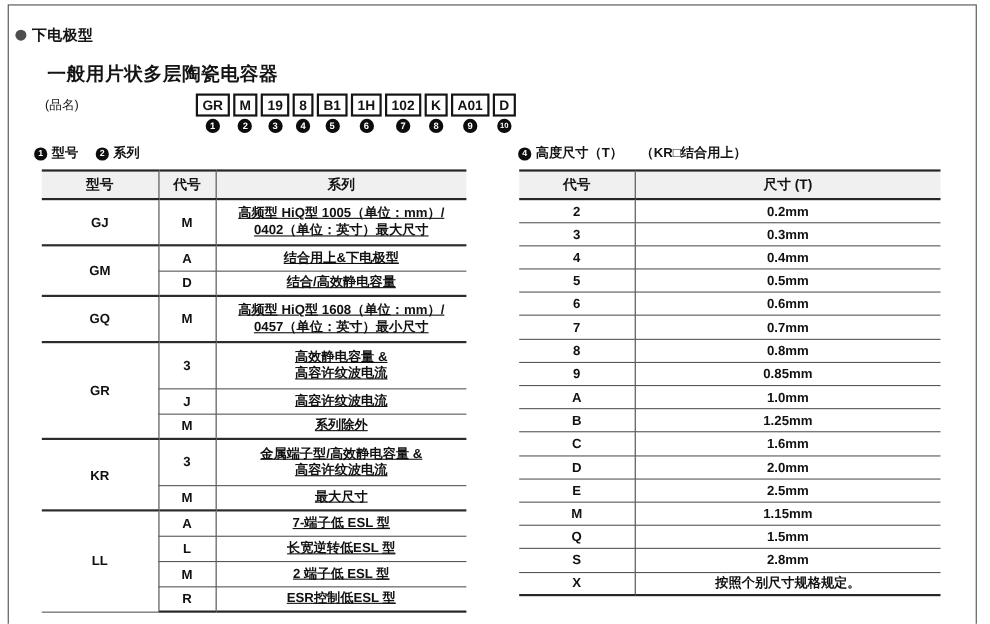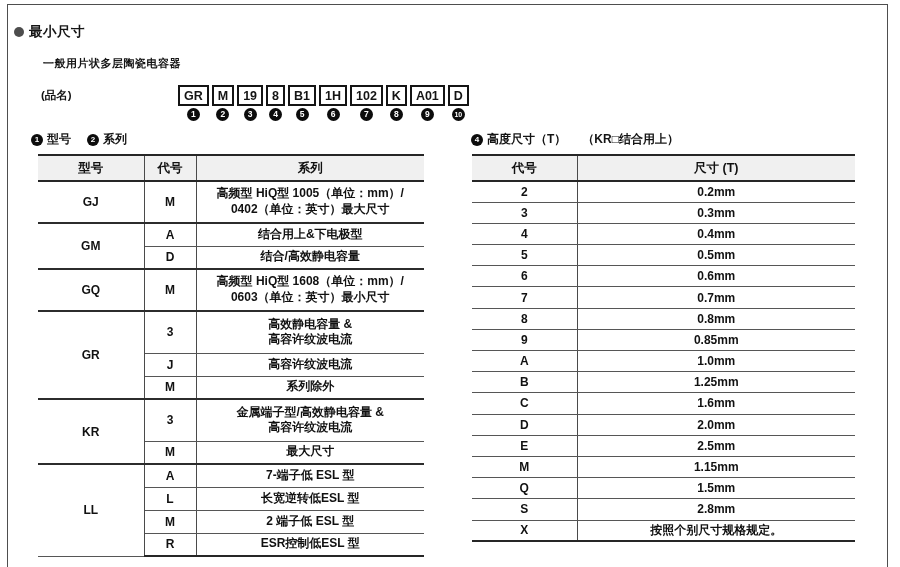--- a/index.html
+++ b/index.html
@@ -16,25 +16,25 @@
   .bullet{
     position:absolute;left:14px;top:27px;width:10px;height:10px;
     border-radius:50%;background:#4d4d4d;
   }
   .title{
     position:absolute;left:29px;top:23px;
     font-size:13.5px;font-weight:bold;letter-spacing:0.5px;
   }
   .subtitle{
     position:absolute;left:43px;top:56px;
-    font-size:11px;font-weight:bold;letter-spacing:0.5px;font-family:Liberation Serif, serif;
+    font-size:17px;font-weight:bold;letter-spacing:0.5px;font-family:Liberation Serif, serif;
   }
   .part-label{
     position:absolute;left:41px;top:88px;
-    font-size:11.5px;font-weight:bold;
+    font-size:11.5px;font-weight:normal;
   }
   .boxes{
     position:absolute;left:178px;top:85px;
     display:flex;gap:3px;align-items:flex-start;
   }
   .pbox-item{display:flex;flex-direction:column;align-items:center;gap:2px;}
   .pbox{
     border:2px solid #141414;height:21px;min-width:10px;padding:0 4px;
     box-sizing:border-box;display:flex;align-items:center;justify-content:center;
     font-size:12.5px;font-weight:bold;background:#fff;
@@ -66,33 +66,33 @@
   }
   .tbl td:first-child,.tbl th:first-child{border-left:none;}
   .tbl td:last-child,.tbl th:last-child{border-right:none;}
   .tbl thead th{
     background:#f0f0f0;height:22px;font-size:12.5px;
     border-top:2.5px solid #262626;border-bottom:2px solid #262626;
   }
   .tbl tbody tr:last-child td{border-bottom:2.5px solid #262626;}
   .tbl tbody tr.group-start td{border-top:2px solid #2c2c2c;}
   .tbl td{font-size:12px;}
-  .tbl .series-cell{white-space:pre-line;line-height:1.3;}
+  .tbl .series-cell{white-space:pre-line;line-height:1.3;text-decoration:underline;}
   .tbl-left tr.single{height:23px;}
   .tbl-left tr.double{height:42px;}
   .tbl-right tbody tr{height:21.2px;}
   .model-cell{font-size:12.5px;}
 </style>
 </head>
 <body>
 
 <div class="frame"></div>
 
 <span class="bullet"></span>
-<div class="title">最小尺寸</div>
+<div class="title">下电极型</div>
 <div class="subtitle">一般用片状多层陶瓷电容器</div>
 <div class="part-label">(品名)</div>
 
 <div class="boxes" id="part-boxes">
     <div class="pbox-item">
       <div class="pbox">GR</div>
       <div class="ncircle">1</div>
     </div>
     <div class="pbox-item">
       <div class="pbox">M</div>
@@ -172,21 +172,21 @@
         <td class="series-cell">结合用上&amp;下电极型</td>
       </tr>
       <tr class="single">
         <td class="code-cell">D</td>
         <td class="series-cell">结合/高效静电容量</td>
       </tr>
       <tr class="double group-start">
         <td class="model-cell" rowspan="1">GQ</td>
         <td class="code-cell">M</td>
         <td class="series-cell">高频型 HiQ型 1608（单位：mm）/
-0603（单位：英寸）最小尺寸</td>
+0457（单位：英寸）最小尺寸</td>
       </tr>
       <tr class="double group-start">
         <td class="model-cell" rowspan="3">GR</td>
         <td class="code-cell">3</td>
         <td class="series-cell">高效静电容量 &amp;
 高容许纹波电流</td>
       </tr>
       <tr class="single">
         <td class="code-cell">J</td>
         <td class="series-cell">高容许纹波电流</td>

